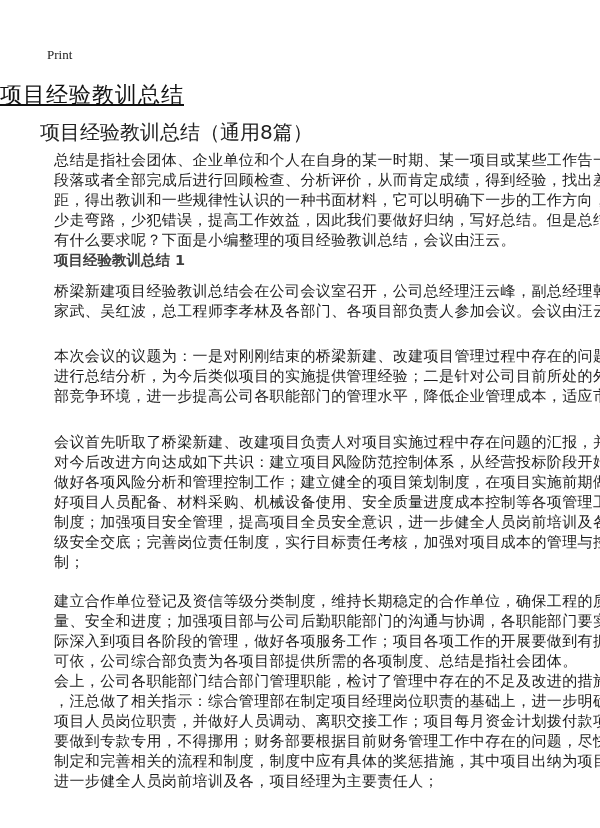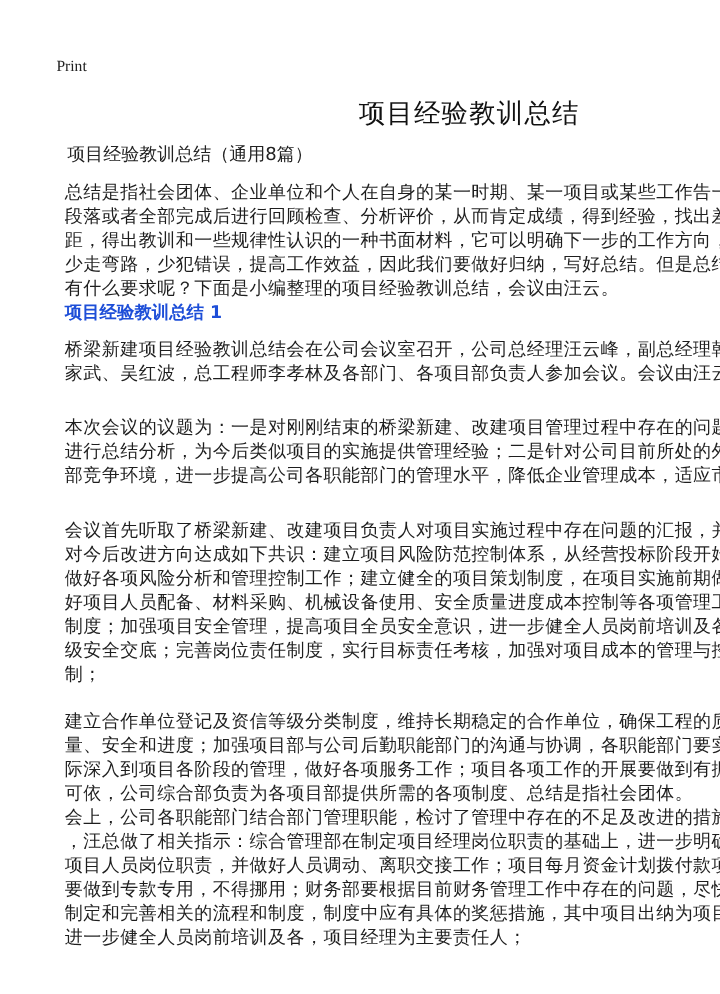--- a/index.html
+++ b/index.html
@@ -9,34 +9,34 @@
       font-family: "DejaVu Sans", "Liberation Sans", sans-serif;
     }
     .page { position: absolute; left: 0; top: 0; width: 600px; height: 828px; }
     .print {
       position: absolute; left: 47px; top: 47px;
       font-family: "Liberation Serif", "DejaVu Serif", serif;
       font-size: 13px; color: #222;
     }
     .title {
       position: absolute; left: 0; width: 483px; top: 80px;
-      text-align: right; font-size: 22px; letter-spacing: 1px; color: #111;
+      text-align: left; font-size: 22px; letter-spacing: 1px; color: #111; text-decoration: underline;
     }
     .subtitle {
-      position: absolute; left: 56px; top: 119px;
-      font-size: 15px; color: #222;
+      position: absolute; left: 40px; top: 119px;
+      font-size: 20px; color: #222;
     }
     .para {
       position: absolute; left: 54px; width: 500px;
       font-size: 15px; line-height: 20px; color: #1e1e1e;
     }
     .para .line { display: block; white-space: nowrap; letter-spacing: 0.4px; }
     .heading {
       position: absolute; left: 54px; top: 251px;
-      font-size: 14.5px; font-weight: bold; color: #1d4ed8;
+      font-size: 14.5px; font-weight: bold; color: #404040;
     }
   </style>
 </head>
 <body>
 
 <div class="page">
   <div class="print">Print</div>
 
   <h1 class="title" style="margin:0;font-weight:normal;">项目经验教训总结</h1>
 

